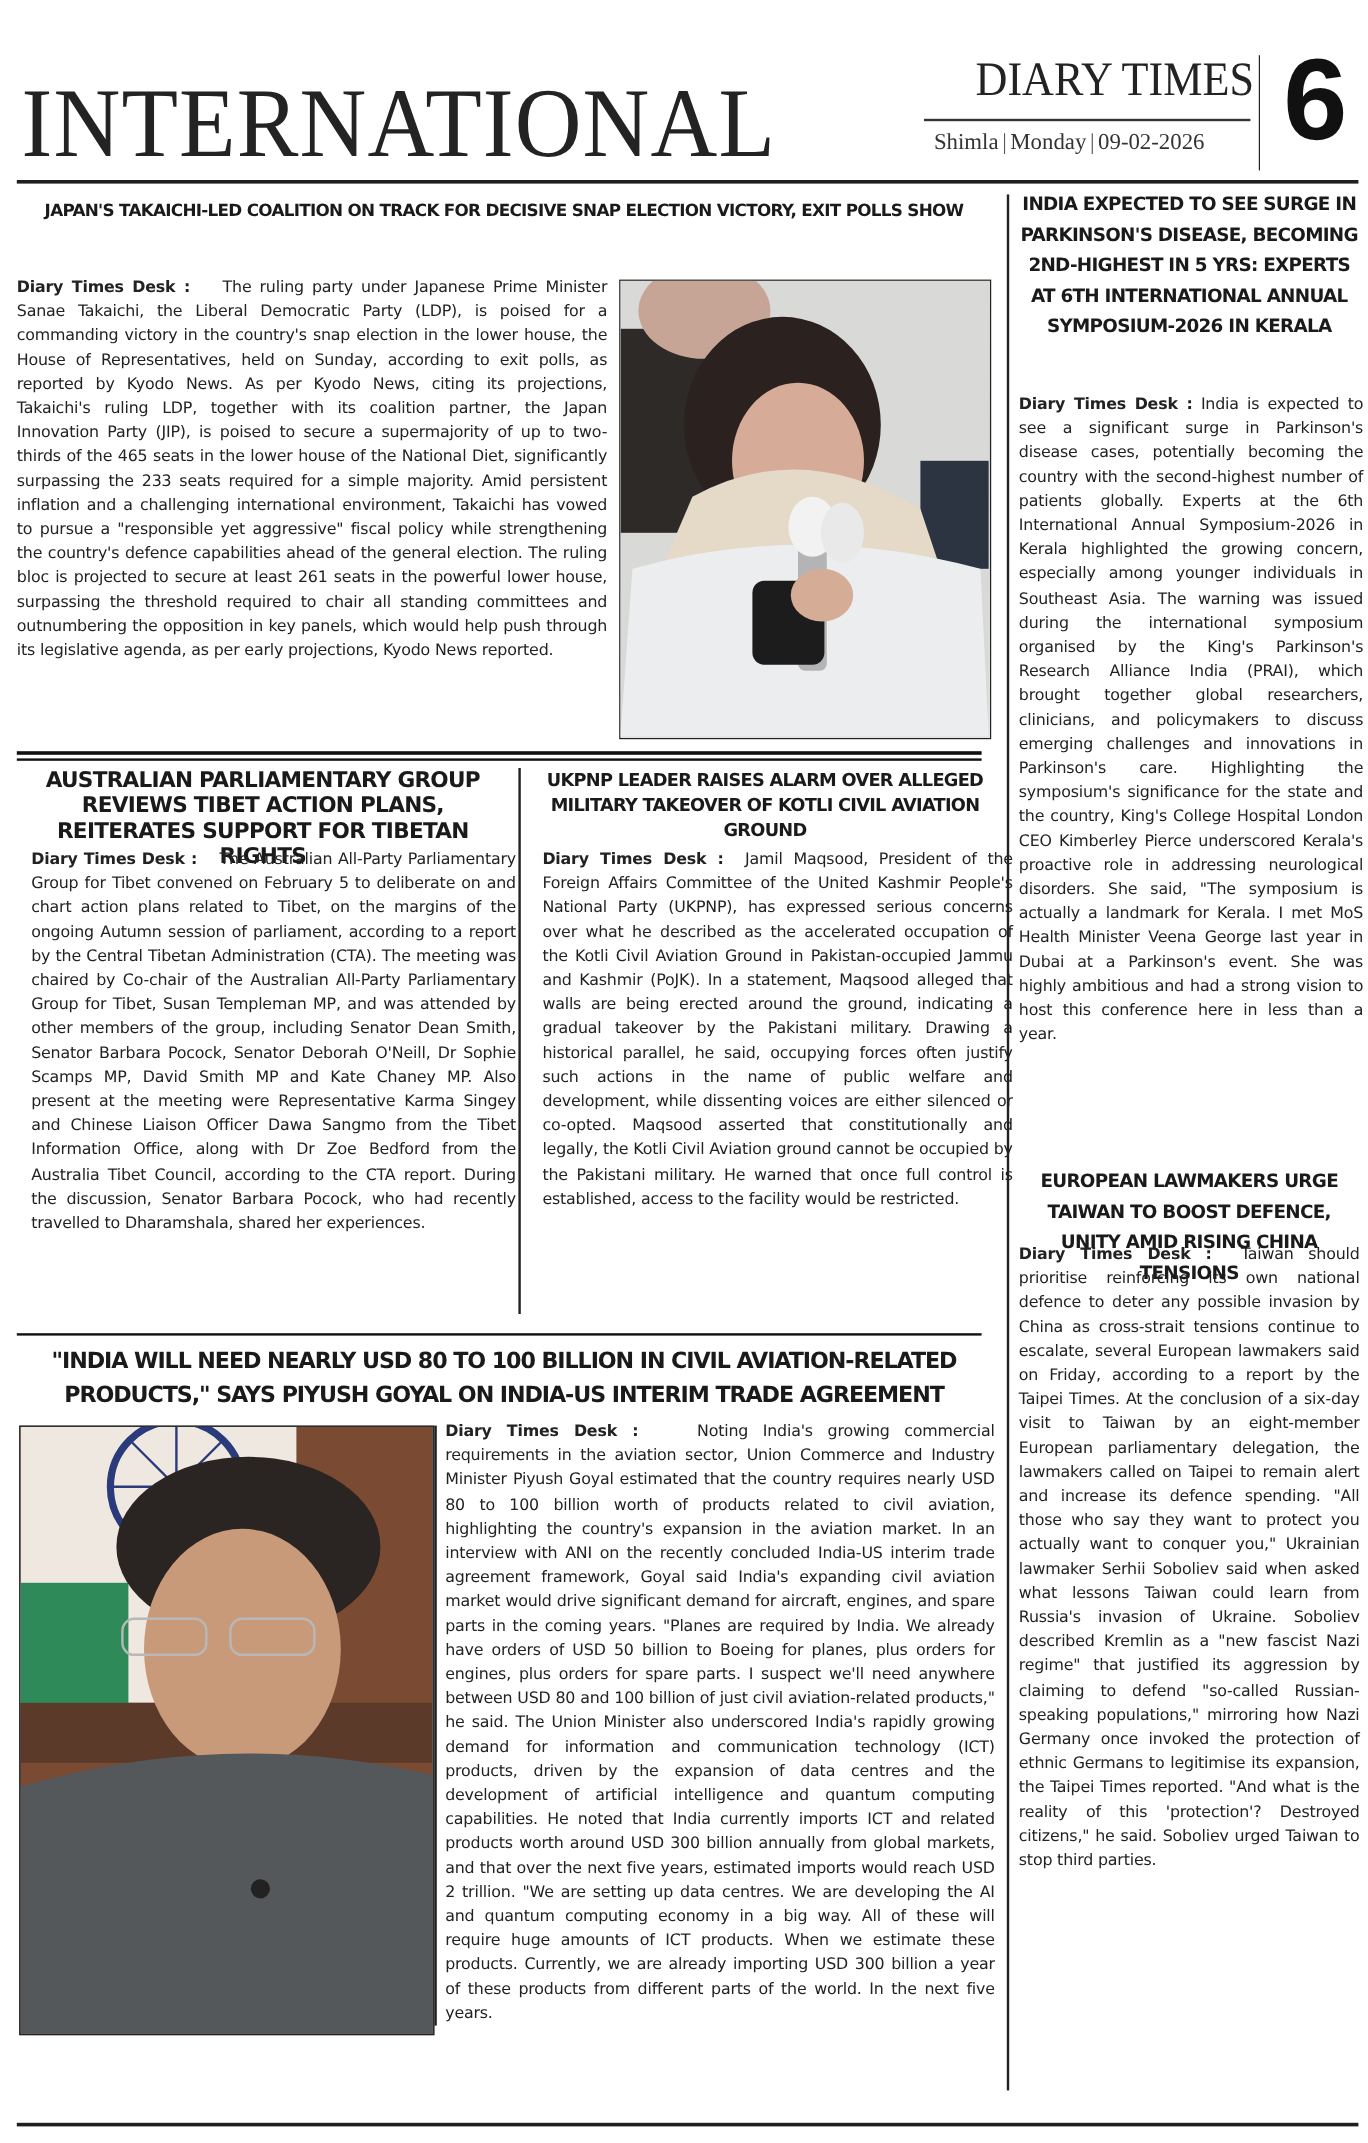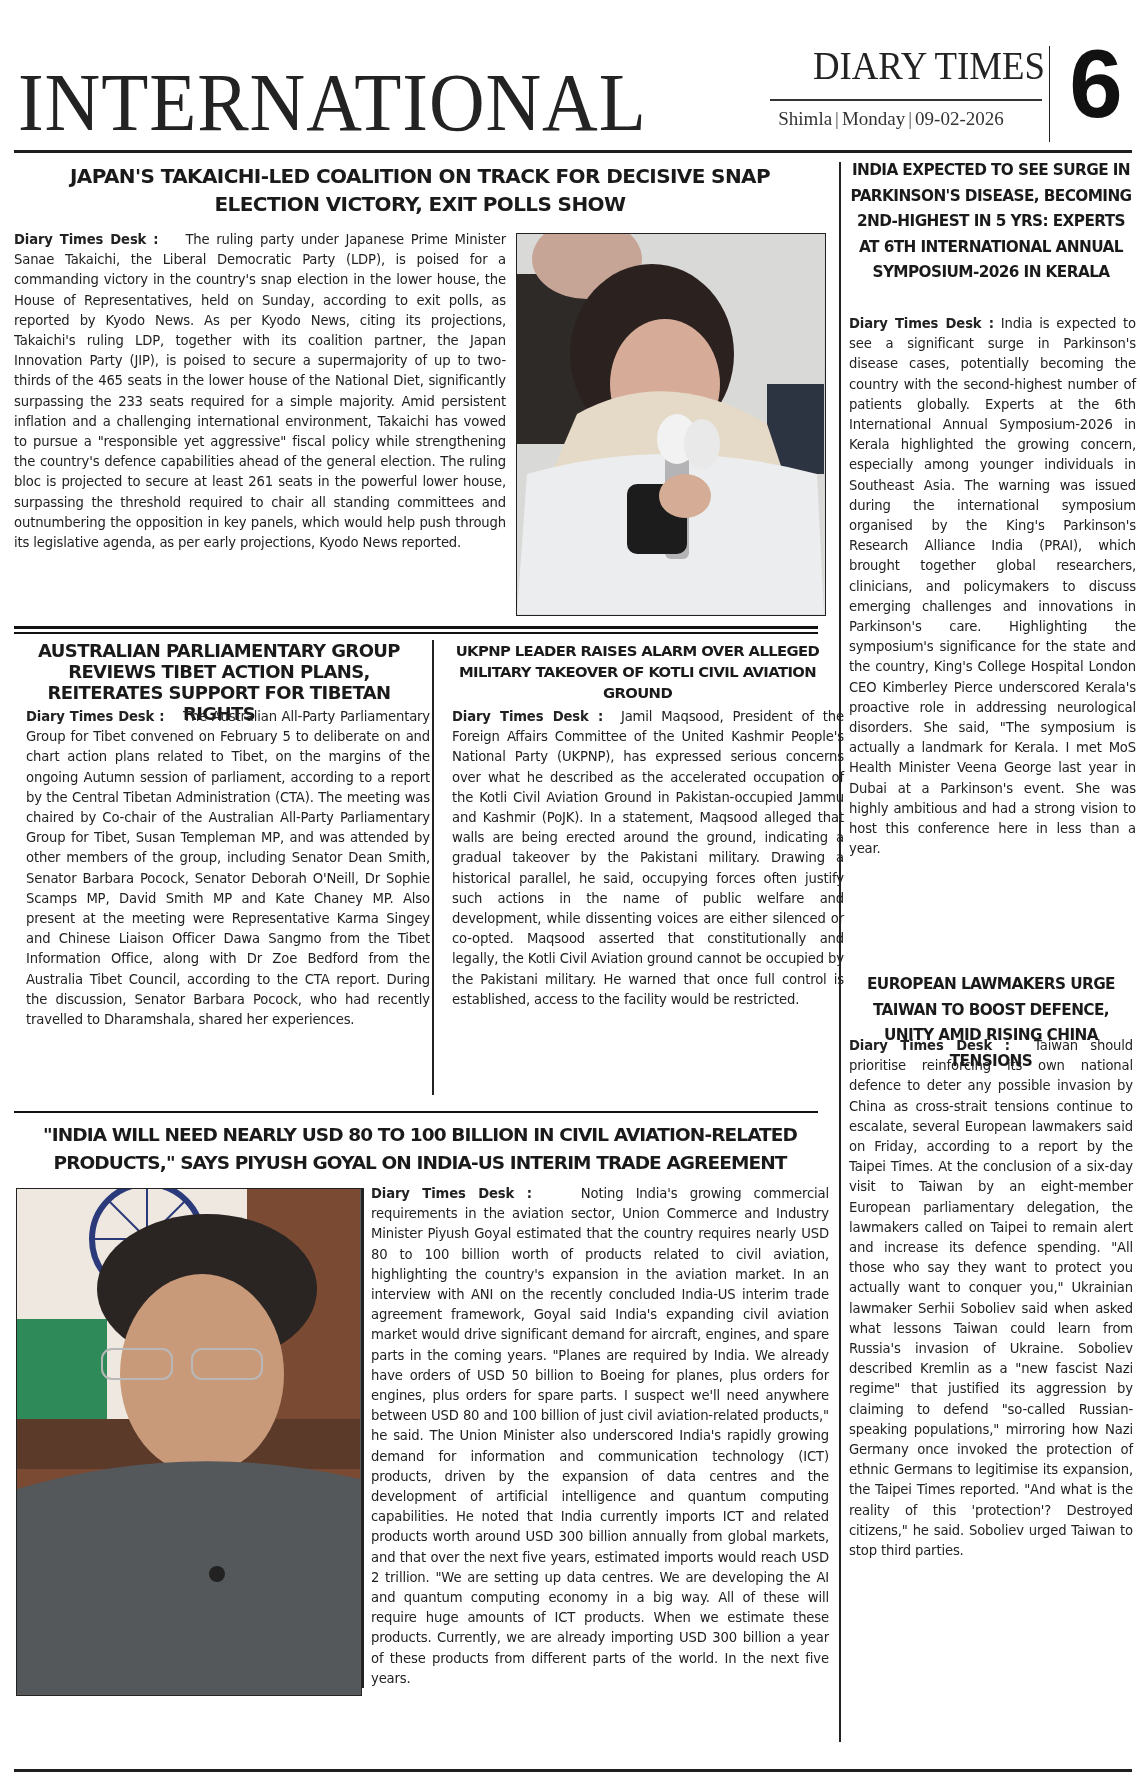--- a/index.html
+++ b/index.html
@@ -11,42 +11,42 @@
   .dateline { left: 740px; top: 108px; width: 302px; text-align: center; font-family: "Liberation Serif", serif; font-size: 19px; color: #333; }
   .dateline .sep { color: #555; padding: 0 3px; }
   .vsep-top { left: 1049px; top: 46px; width: 1px; height: 96px; background: #222; }
   .page-num { left: 1052px; top: 36px; width: 88px; text-align: center; font-family: "Liberation Sans", sans-serif; font-weight: bold; font-size: 96px; line-height: 1; color: #111; }
   .top-rule { left: 14px; top: 150px; width: 1118px; height: 3px; background: #1f1f1f; }
 
   .headline { font-family: "DejaVu Sans", sans-serif; font-weight: bold; color: #1a1a1a; text-align: center; letter-spacing: -0.6px; }
   .body { font-family: "DejaVu Sans", sans-serif; font-size: 13.2px; line-height: 20.2px; text-align: justify; color: #222; letter-spacing: -0.15px; }
   .body .desk { font-weight: bold; }
 
-  .h1 { left: 30px; top: 162px; width: 780px; font-size: 20px; line-height: 28px; }
+  .h1 { left: 30px; top: 162px; width: 780px; font-size: 14px; line-height: 28px; }
   .a1-body { left: 14px; top: 230px; width: 492px; }
   .photo1 { left: 516px; top: 233px; width: 310px; height: 383px; border: 1.5px solid #222; box-sizing: border-box; background: linear-gradient(180deg,#d8d8d6 0%,#cfcfcd 40%,#e3e3e1 100%); overflow: hidden; }
 
   .dbl-rule-1 { left: 14px; top: 626px; width: 804px; height: 3px; background: #111; }
   .dbl-rule-2 { left: 14px; top: 632px; width: 804px; height: 2px; background: #111; }
 
   .h2 { left: 14px; top: 640px; width: 410px; font-size: 18px; line-height: 21px; }
   .a2-body { left: 26px; top: 707px; width: 404px; }
   .vsep-mid { left: 432px; top: 640px; width: 2px; height: 455px; background: #222; }
   .h3 { left: 440px; top: 640px; width: 395px; font-size: 14.8px; line-height: 21px; }
   .a3-body { left: 452px; top: 707px; width: 392px; }
 
   .mid-rule { left: 14px; top: 1111px; width: 804px; height: 2px; background: #111; }
   .h4 { left: 20px; top: 1121px; width: 800px; font-size: 18.5px; line-height: 28px; letter-spacing: -0.9px; }
   .photo2 { left: 16px; top: 1188px; width: 346px; height: 508px; border: 1.5px solid #222; box-sizing: border-box; background: #5b5b5b; overflow: hidden; }
   .vsep-a4 { left: 362px; top: 1188px; width: 2px; height: 500px; background: #222; }
   .a4-body { left: 371px; top: 1184px; width: 458px; }
 
   .vsep-right { left: 839px; top: 162px; width: 2px; height: 1580px; background: #222; }
   .h5 { left: 846px; top: 158px; width: 290px; font-size: 15.3px; line-height: 25.5px; }
-  .a5-body { left: 849px; top: 314px; width: 287px; }
+  .a5-body { left: 849px; top: 328px; width: 287px; }
   .h6 { left: 846px; top: 972px; width: 290px; font-size: 15.3px; line-height: 25.5px; }
   .a6-body { left: 849px; top: 1036px; width: 284px; }
 
   .bottom-rule { left: 14px; top: 1769px; width: 1118px; height: 3px; background: #1f1f1f; }
 </style>
 </head>
 <body>
 
 <div class="abs masthead-title">INTERNATIONAL</div>
 <div class="abs brand">DIARY TIMES</div>

